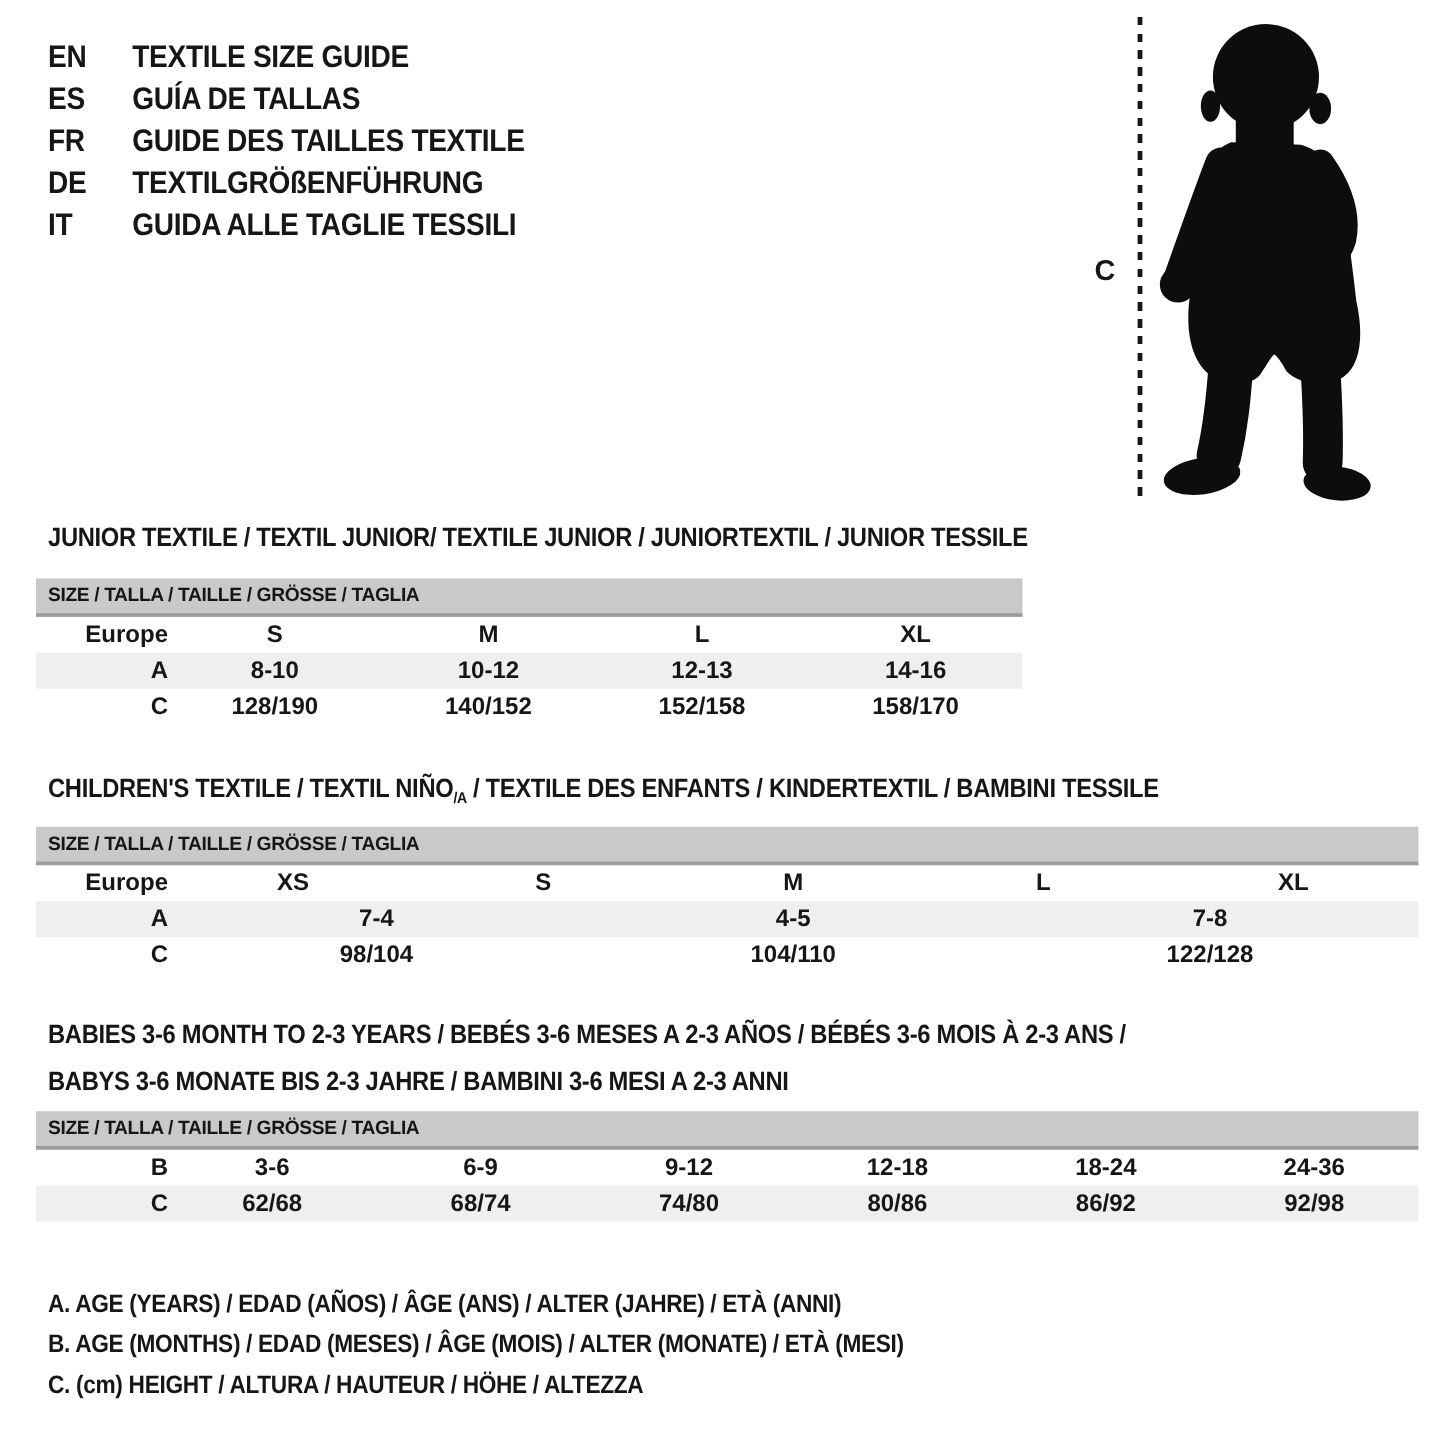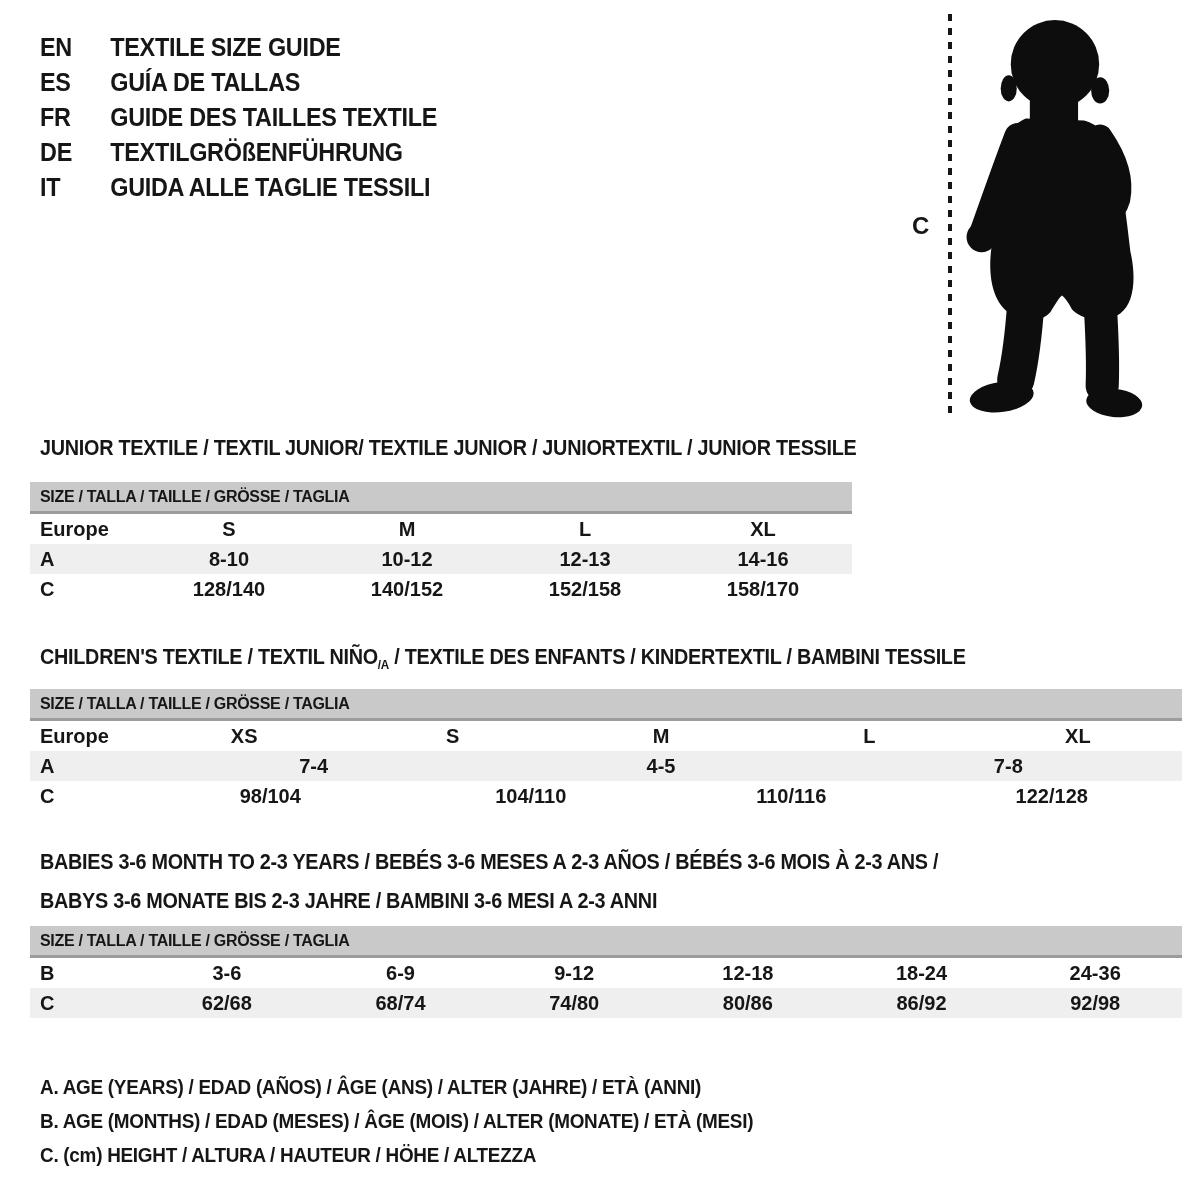--- a/index.html
+++ b/index.html
@@ -22,21 +22,21 @@
              transform:scaleX(.9);transform-origin:left top;white-space:nowrap;line-height:27px;}
   .sec-title .subsc{font-size:13px;vertical-align:-5px;}
 
   
   .stable{position:absolute;left:30px;}
   .t-head{height:29px;line-height:29px;background:var(--band,#c9c9c9);
           border-bottom:3px solid var(--band_border,#9c9c9c);
           font-size:16px;padding-left:10px;letter-spacing:-.3px;}
   .t-row{display:flex;height:30px;line-height:30px;font-size:20px;}
   .t-row.shaded{background:var(--row_shaded,#efefef);}
-  .cell-label{flex:0 0 100px;padding-left:10px;text-align:left;}
+  .cell-label{flex:0 0 100px;padding-left:10px;text-align:right;}
   .cell{flex:1;text-align:center;}
 
   
   .legend{position:absolute;left:40px;top:1070px;transform:scaleX(.9);transform-origin:left top;}
   .legend-line{font-size:21px;line-height:34px;white-space:nowrap;letter-spacing:-.3px;}
 </style>
 </head>
 <body>
 
 <div class="page">
@@ -108,21 +108,21 @@
     </div>
     <div class="t-row shaded">
       <span class="cell-label">A</span>
       <span class="cell">8-10</span>
       <span class="cell">10-12</span>
       <span class="cell">12-13</span>
       <span class="cell">14-16</span>
     </div>
     <div class="t-row">
       <span class="cell-label">C</span>
-      <span class="cell">128/140</span>
+      <span class="cell">128/190</span>
       <span class="cell">140/152</span>
       <span class="cell">152/158</span>
       <span class="cell">158/170</span>
     </div>
   </div>
 
   <div class="sec-title" style="top:643px;">
     <span>CHILDREN'S TEXTILE / TEXTIL NIÑO</span><span class="subsc">/A</span><span> / TEXTILE DES ENFANTS / KINDERTEXTIL / BAMBINI TESSILE</span>
   </div>
   <div class="stable" style="top:689px;width:1152px;">
@@ -138,21 +138,20 @@
     <div class="t-row shaded">
       <span class="cell-label">A</span>
       <span class="cell">7-4</span>
       <span class="cell">4-5</span>
       <span class="cell">7-8</span>
     </div>
     <div class="t-row">
       <span class="cell-label">C</span>
       <span class="cell">98/104</span>
       <span class="cell">104/110</span>
-      <span class="cell">110/116</span>
       <span class="cell">122/128</span>
     </div>
   </div>
 
   <div class="sec-title" style="top:842px;">
     <div style="line-height:39px;">BABIES 3-6 MONTH TO 2-3 YEARS / BEBÉS 3-6 MESES A 2-3 AÑOS / BÉBÉS 3-6 MOIS À 2-3 ANS /</div>
     <div style="line-height:39px;">BABYS 3-6 MONATE BIS 2-3 JAHRE / BAMBINI 3-6 MESI A 2-3 ANNI</div>
   </div>
   <div class="stable" style="top:926px;width:1152px;">
     <div class="t-head">SIZE / TALLA / TAILLE / GRÖSSE / TAGLIA</div>

